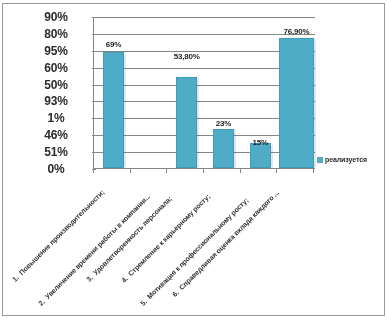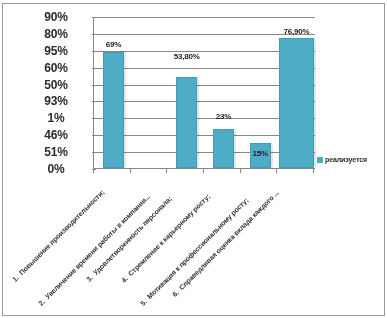--- a/index.html
+++ b/index.html
@@ -218,25 +218,25 @@
       <div class="bar-slot" style="left:10px; width:21px;">
         <div class="bar" style="height:116.5px;"></div>
         <div class="bar-label" style="bottom:119px;">69%</div>
       </div>
       <div class="bar-slot" style="left:83.3px; width:21px;">
         <div class="bar" style="height:90.8px;"></div>
         <div class="bar-label" style="bottom:107px;">53,80%</div>
       </div>
       <div class="bar-slot" style="left:120px; width:21px;">
         <div class="bar" style="height:38.8px;"></div>
-        <div class="bar-label" style="bottom:47px;">23%</div>
+        <div class="bar-label" style="bottom:40px;">23%</div>
       </div>
       <div class="bar-slot" style="left:156.7px; width:21px;">
         <div class="bar" style="height:25.3px;"></div>
-        <div class="bar-label" style="bottom:10px;">15%</div>
+        <div class="bar-label" style="bottom:21px;">15%</div>
       </div>
       <div class="bar-slot" style="left:186px; width:35px;">
         <div class="bar" style="height:129.9px;"></div>
         <div class="bar-label" style="bottom:132.4px;">76,90%</div>
       </div>
     </div>
 
     <div>
       <div class="x-tickmark" style="left:90px;"></div>
       <div class="x-tickmark" style="left:127px;"></div>

